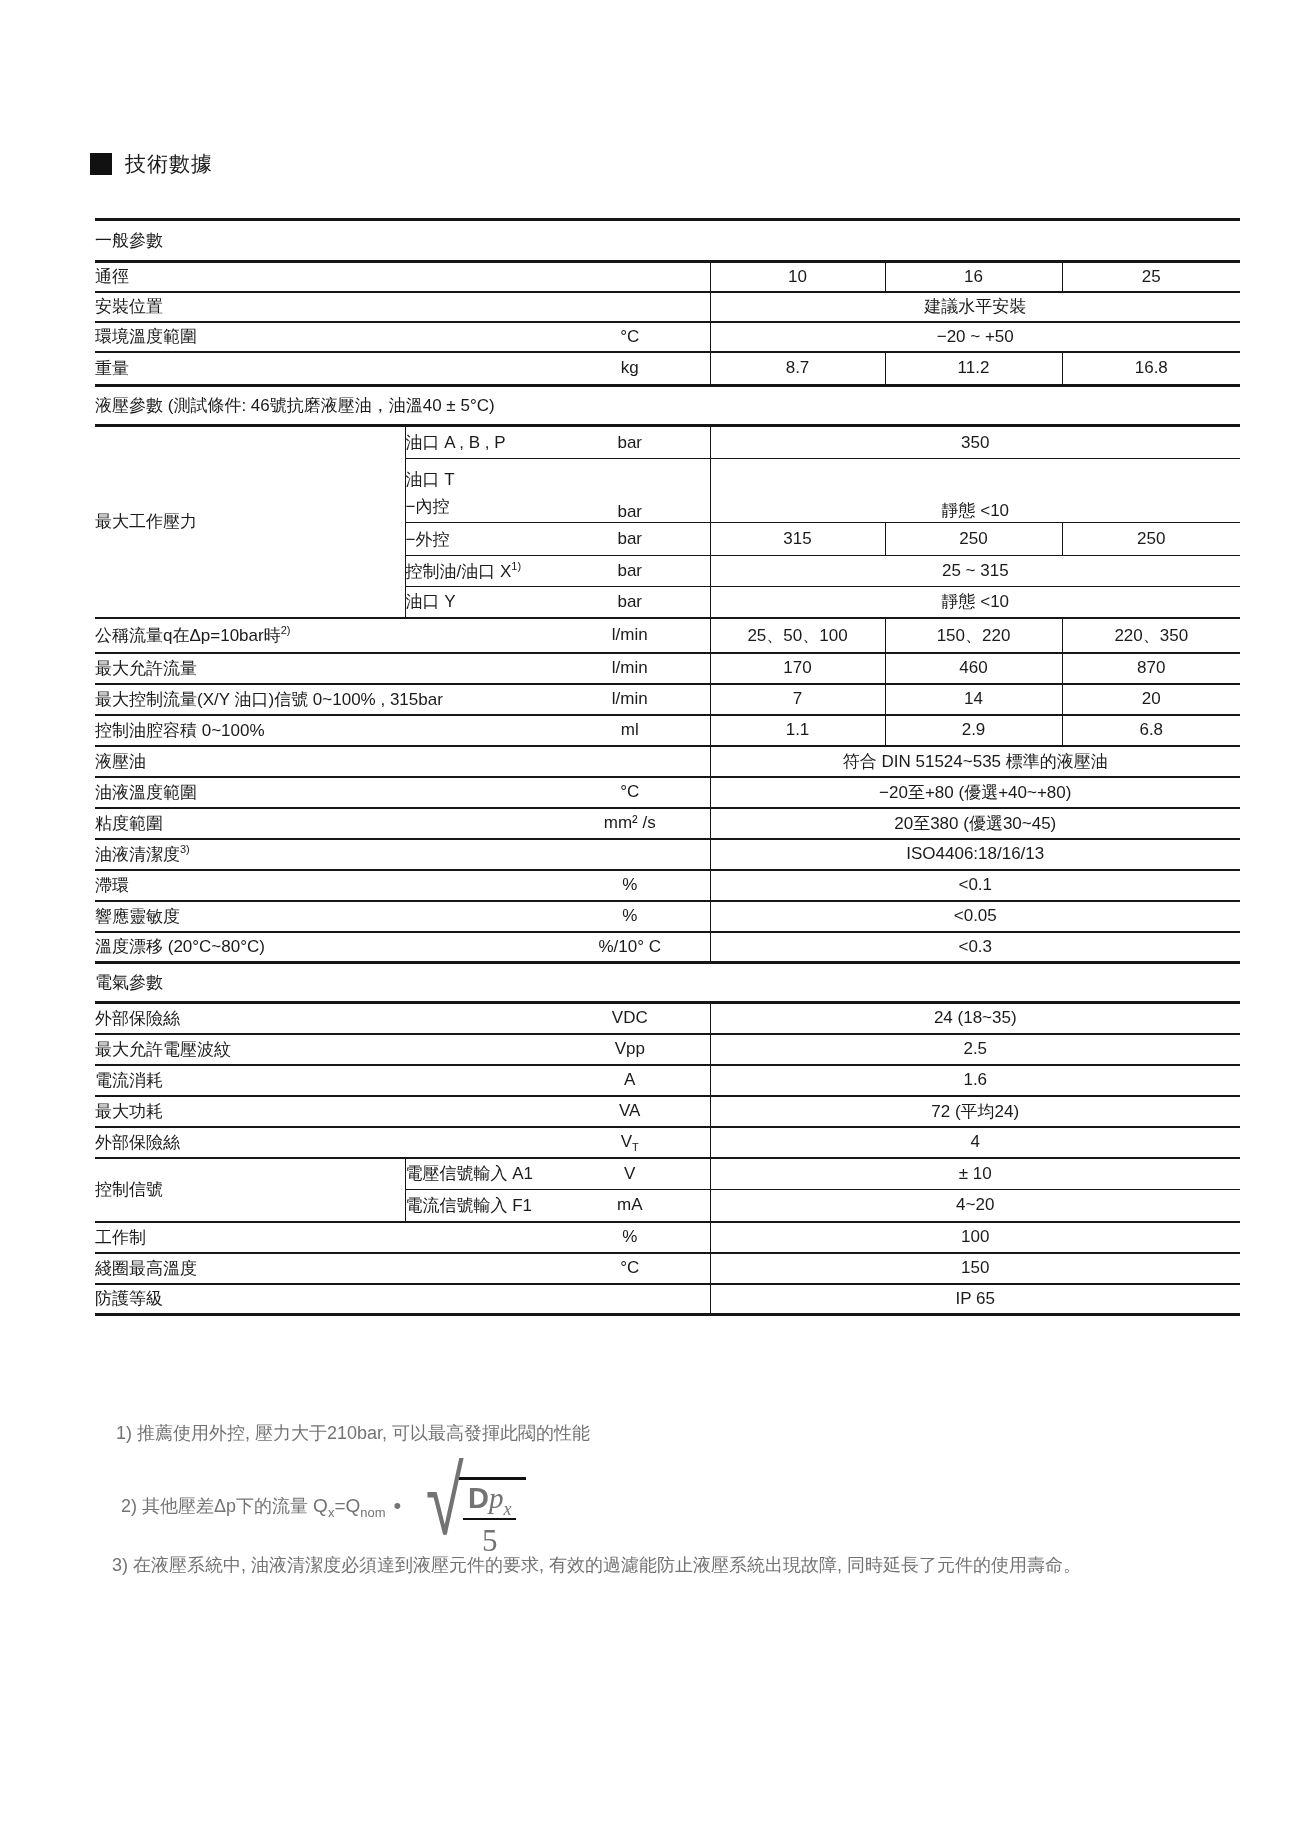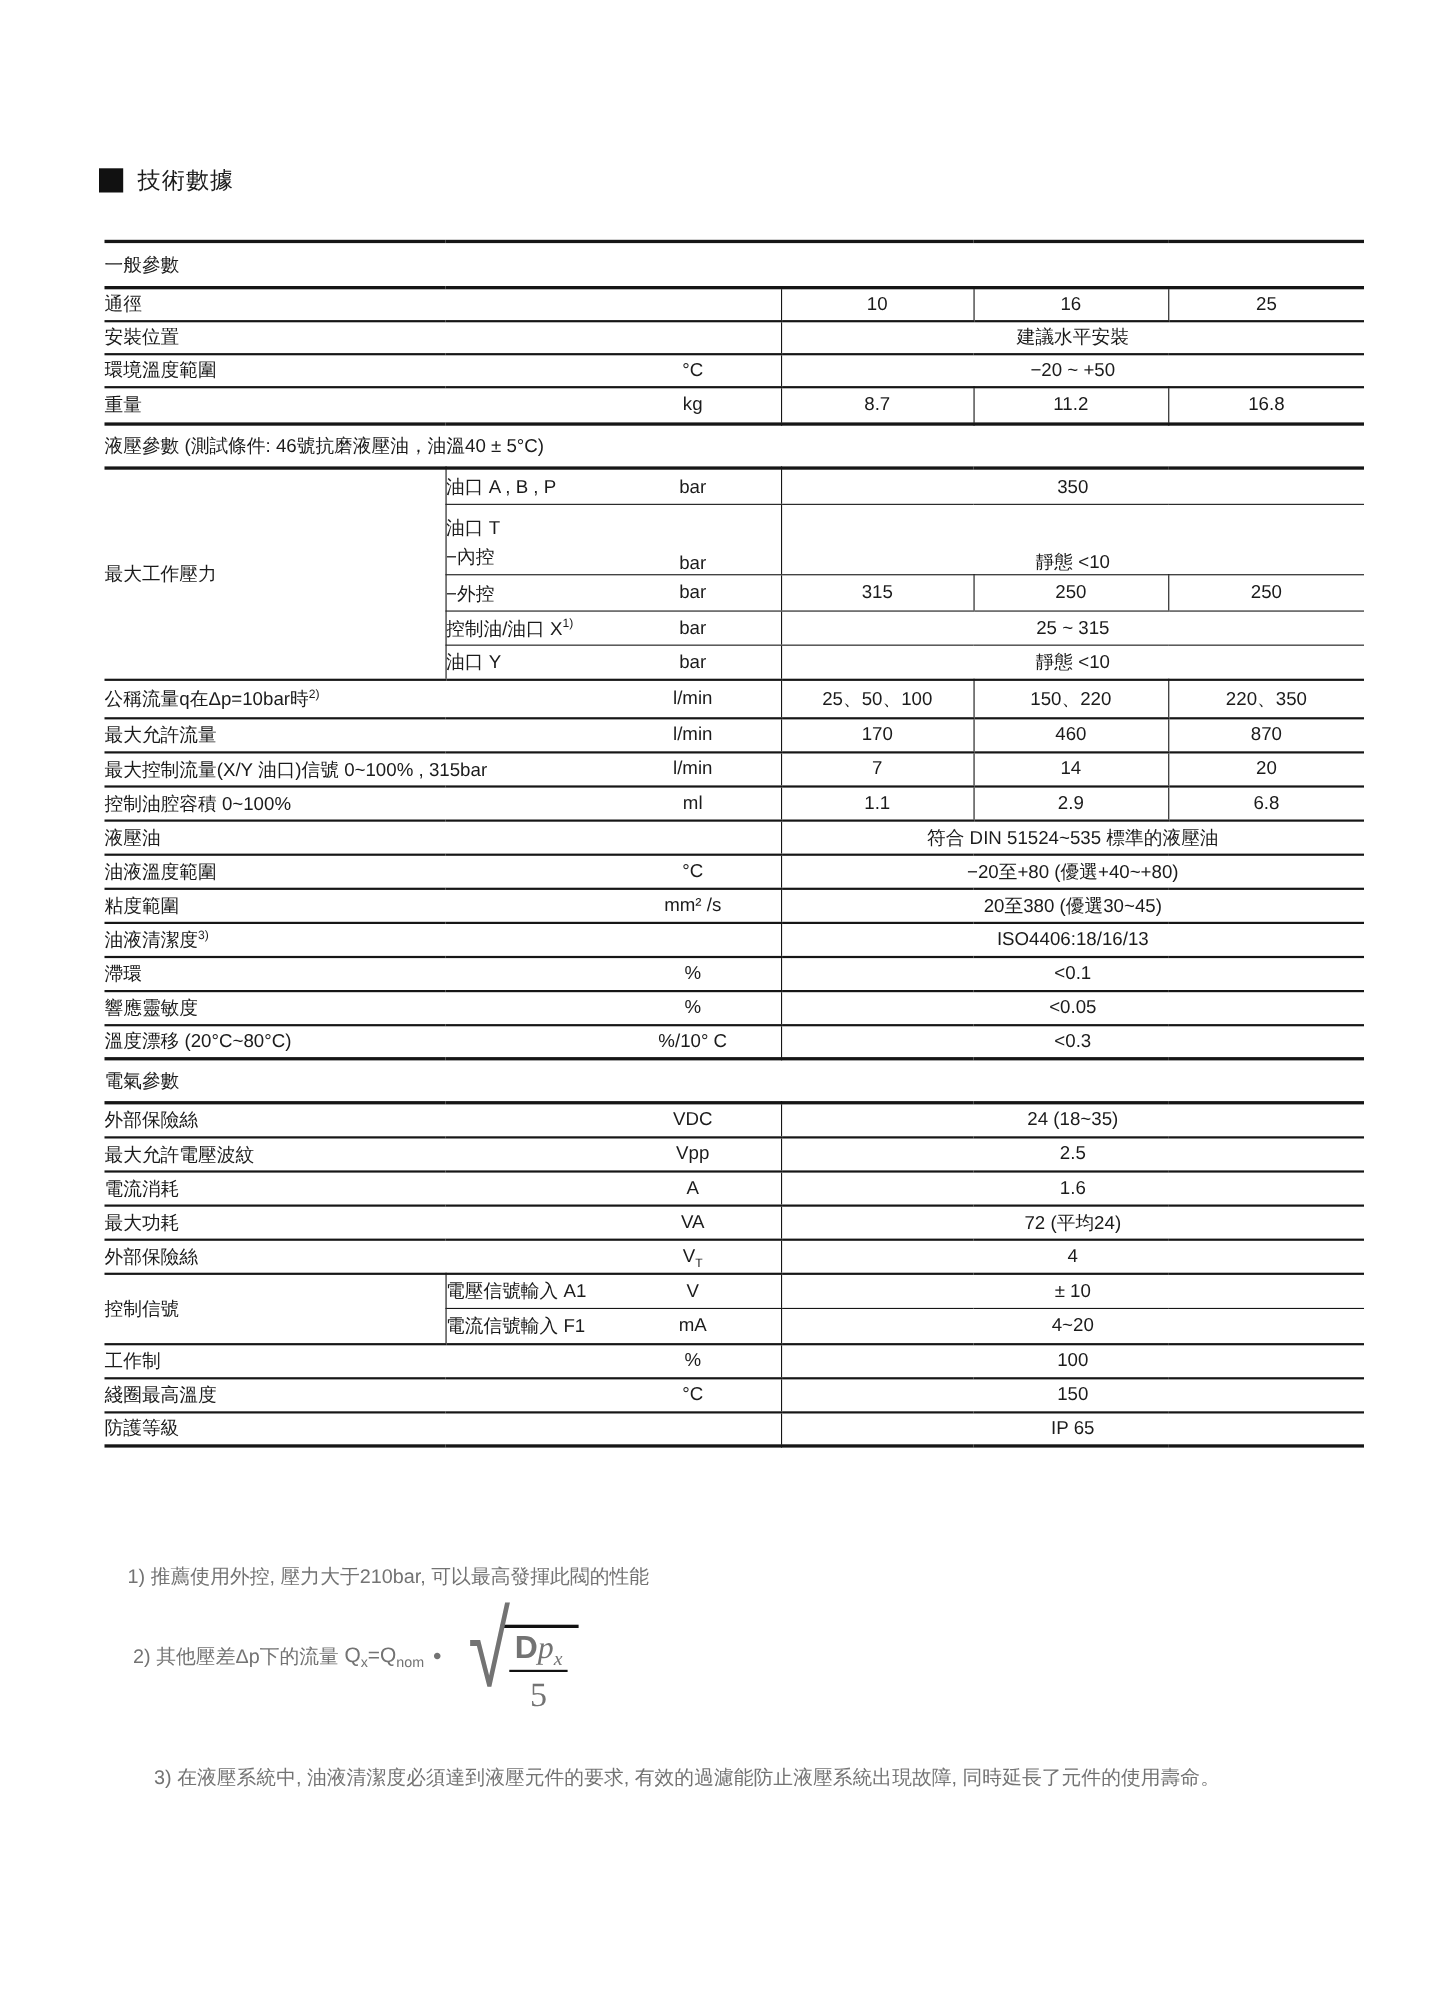--- a/index.html
+++ b/index.html
@@ -32,21 +32,21 @@
   .vb  { vertical-align:bottom !important; padding-bottom:8px; }
   .two-line { display:flex; flex-direction:column; justify-content:space-between; height:58px; padding:6px 0 2px 0; }
   sup.fnref { font-size:11px; vertical-align:super; line-height:0; }
   sub.usub  { font-size:11px; vertical-align:sub; line-height:0; }
   tr.r42{height:42px} tr.r40{height:40px} tr.r30{height:30px} tr.r34{height:34px}
   tr.r33{height:33px} tr.r64{height:64px} tr.r31{height:31px} tr.r35{height:35px} tr.r32{height:32px}
 
   
   .fn { position:absolute; font-size:18px; color:#737373; }
   .fn1 { left:116px; top:1421px; }
-  .fn3 { left:112px; top:1604px;margin-left:28px; }
+  .fn3 { left:112px; top:1553px; }
   .fn2 { left:121px; top:1458px; display:flex; align-items:center; height:96px; }
   .fq { font-size:19px; }
   .fq sub { font-size:13px; line-height:0; }
   .dotmul { font-size:22px; margin:0 10px 0 8px; }
   .sqrt { display:flex; align-items:flex-start; }
   .rad { font-size:96px; line-height:1; transform:scaleX(0.72); transform-origin:right top; margin-right:-9px; font-weight:300; }
   .frac { margin-top:24px; border-top:3.5px solid #111; display:flex; flex-direction:column; align-items:center; padding:3px 10px 0 8px; }
   .num { font-family:"Liberation Serif","DejaVu Serif",serif; font-size:29px; line-height:1.1;
          border-bottom:2.5px solid #111; padding:0 5px 3px 5px; }
   .num .nd { font-family:"Liberation Sans","DejaVu Sans",sans-serif; font-weight:bold; font-style:normal; }

